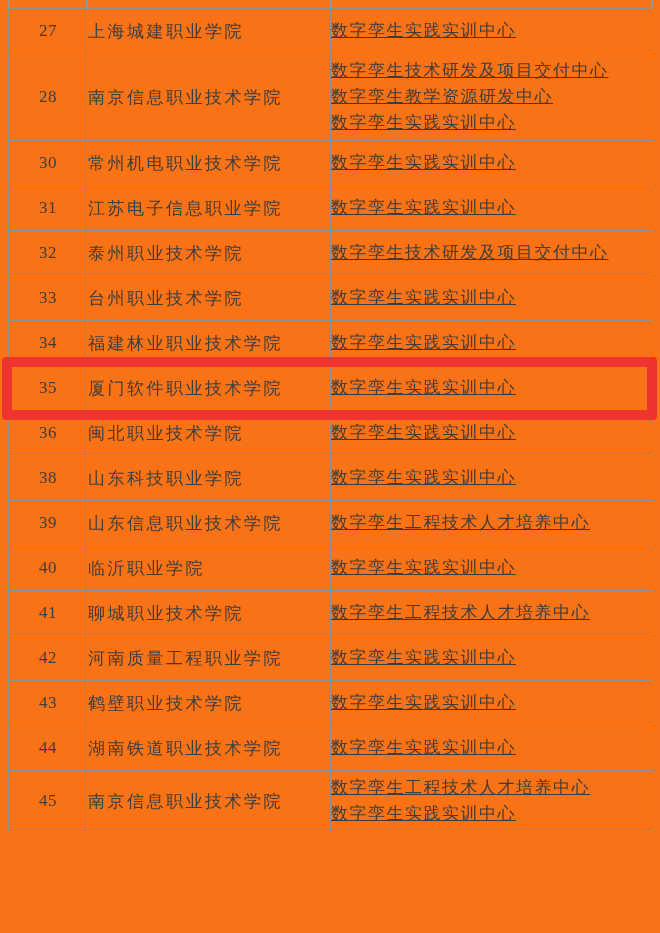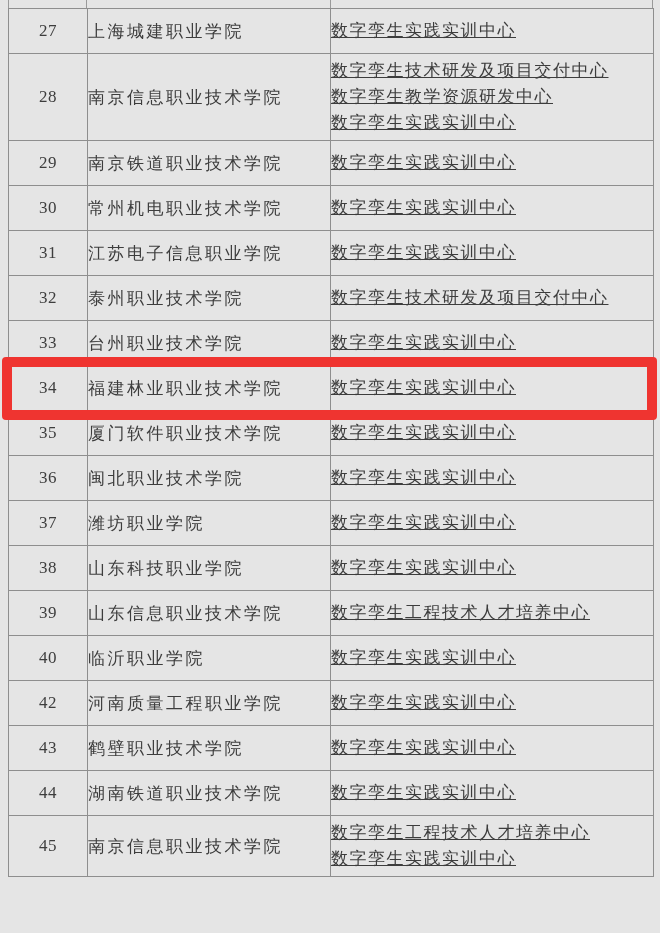--- a/index.html
+++ b/index.html
@@ -6,21 +6,21 @@
   html, body { margin: 0; padding: 0; }
   body {
     width: 660px; height: 933px;
     background: #f9f8f6;
     font-family: "Liberation Serif", "DejaVu Serif", serif;
     overflow: hidden;
   }
   .page {
     position: relative;
     width: 660px; height: 933px;
-    background: #e5e5e5;
+    background: #f97316;
   }
   table.centers-table {
     position: absolute;
     left: 8px; top: 8px;
     width: 645px;
     border-collapse: collapse;
     table-layout: fixed;
   }
   table.centers-table td {
     border: 1px solid #8e8e8e;
@@ -90,27 +90,20 @@
         <tr>
           <td class="col-num">28</td>
           <td class="col-school">南京信息职业技术学院</td>
           <td class="col-centers">
             <div class="center-line">数字孪生技术研发及项目交付中心</div>
             <div class="center-line">数字孪生教学资源研发中心</div>
             <div class="center-line">数字孪生实践实训中心</div>
           </td>
         </tr>
         <tr>
-          <td class="col-num">29</td>
-          <td class="col-school">南京铁道职业技术学院</td>
-          <td class="col-centers">
-            <div class="center-line">数字孪生实践实训中心</div>
-          </td>
-        </tr>
-        <tr>
           <td class="col-num">30</td>
           <td class="col-school">常州机电职业技术学院</td>
           <td class="col-centers">
             <div class="center-line">数字孪生实践实训中心</div>
           </td>
         </tr>
         <tr>
           <td class="col-num">31</td>
           <td class="col-school">江苏电子信息职业学院</td>
           <td class="col-centers">
@@ -146,27 +139,20 @@
           </td>
         </tr>
         <tr>
           <td class="col-num">36</td>
           <td class="col-school">闽北职业技术学院</td>
           <td class="col-centers">
             <div class="center-line">数字孪生实践实训中心</div>
           </td>
         </tr>
         <tr>
-          <td class="col-num">37</td>
-          <td class="col-school">潍坊职业学院</td>
-          <td class="col-centers">
-            <div class="center-line">数字孪生实践实训中心</div>
-          </td>
-        </tr>
-        <tr>
           <td class="col-num">38</td>
           <td class="col-school">山东科技职业学院</td>
           <td class="col-centers">
             <div class="center-line">数字孪生实践实训中心</div>
           </td>
         </tr>
         <tr>
           <td class="col-num">39</td>
           <td class="col-school">山东信息职业技术学院</td>
           <td class="col-centers">
@@ -174,20 +160,27 @@
           </td>
         </tr>
         <tr>
           <td class="col-num">40</td>
           <td class="col-school">临沂职业学院</td>
           <td class="col-centers">
             <div class="center-line">数字孪生实践实训中心</div>
           </td>
         </tr>
         <tr>
+          <td class="col-num">41</td>
+          <td class="col-school">聊城职业技术学院</td>
+          <td class="col-centers">
+            <div class="center-line">数字孪生工程技术人才培养中心</div>
+          </td>
+        </tr>
+        <tr>
           <td class="col-num">42</td>
           <td class="col-school">河南质量工程职业学院</td>
           <td class="col-centers">
             <div class="center-line">数字孪生实践实训中心</div>
           </td>
         </tr>
         <tr>
           <td class="col-num">43</td>
           <td class="col-school">鹤壁职业技术学院</td>
           <td class="col-centers">

